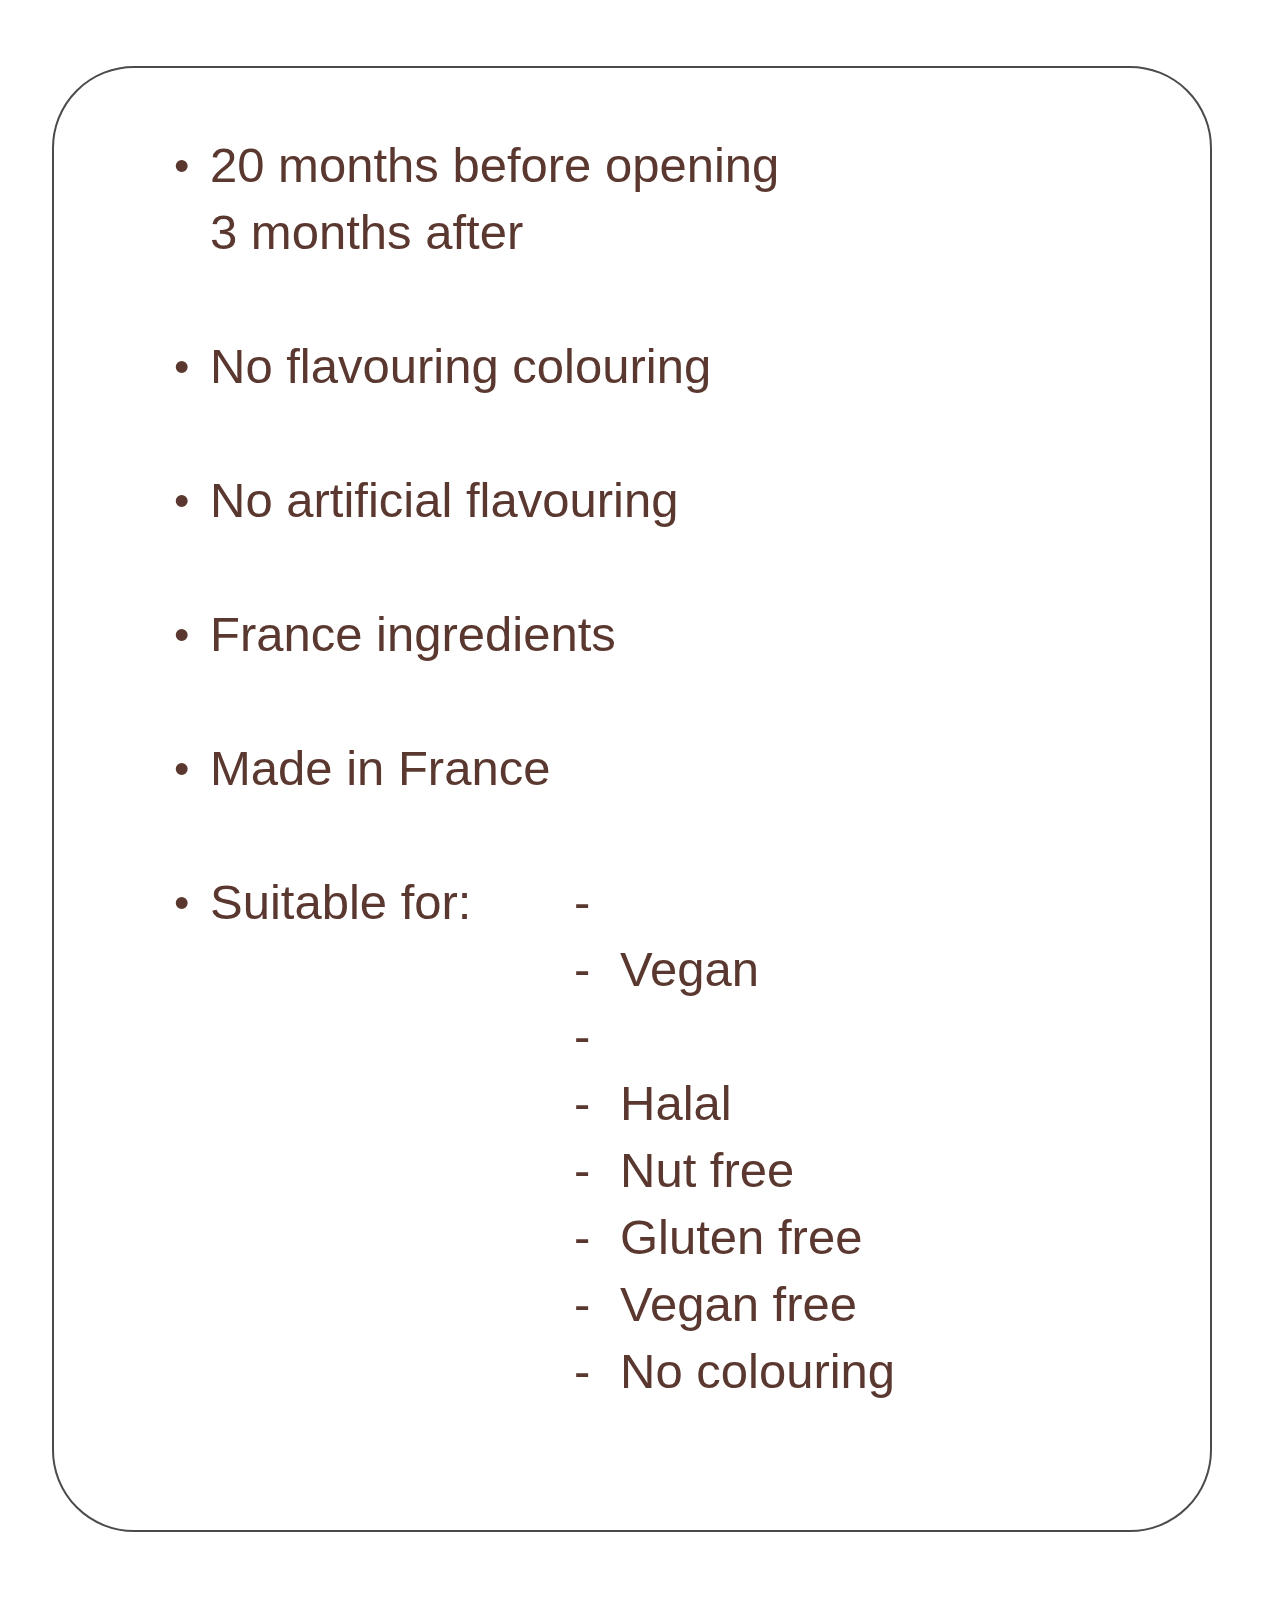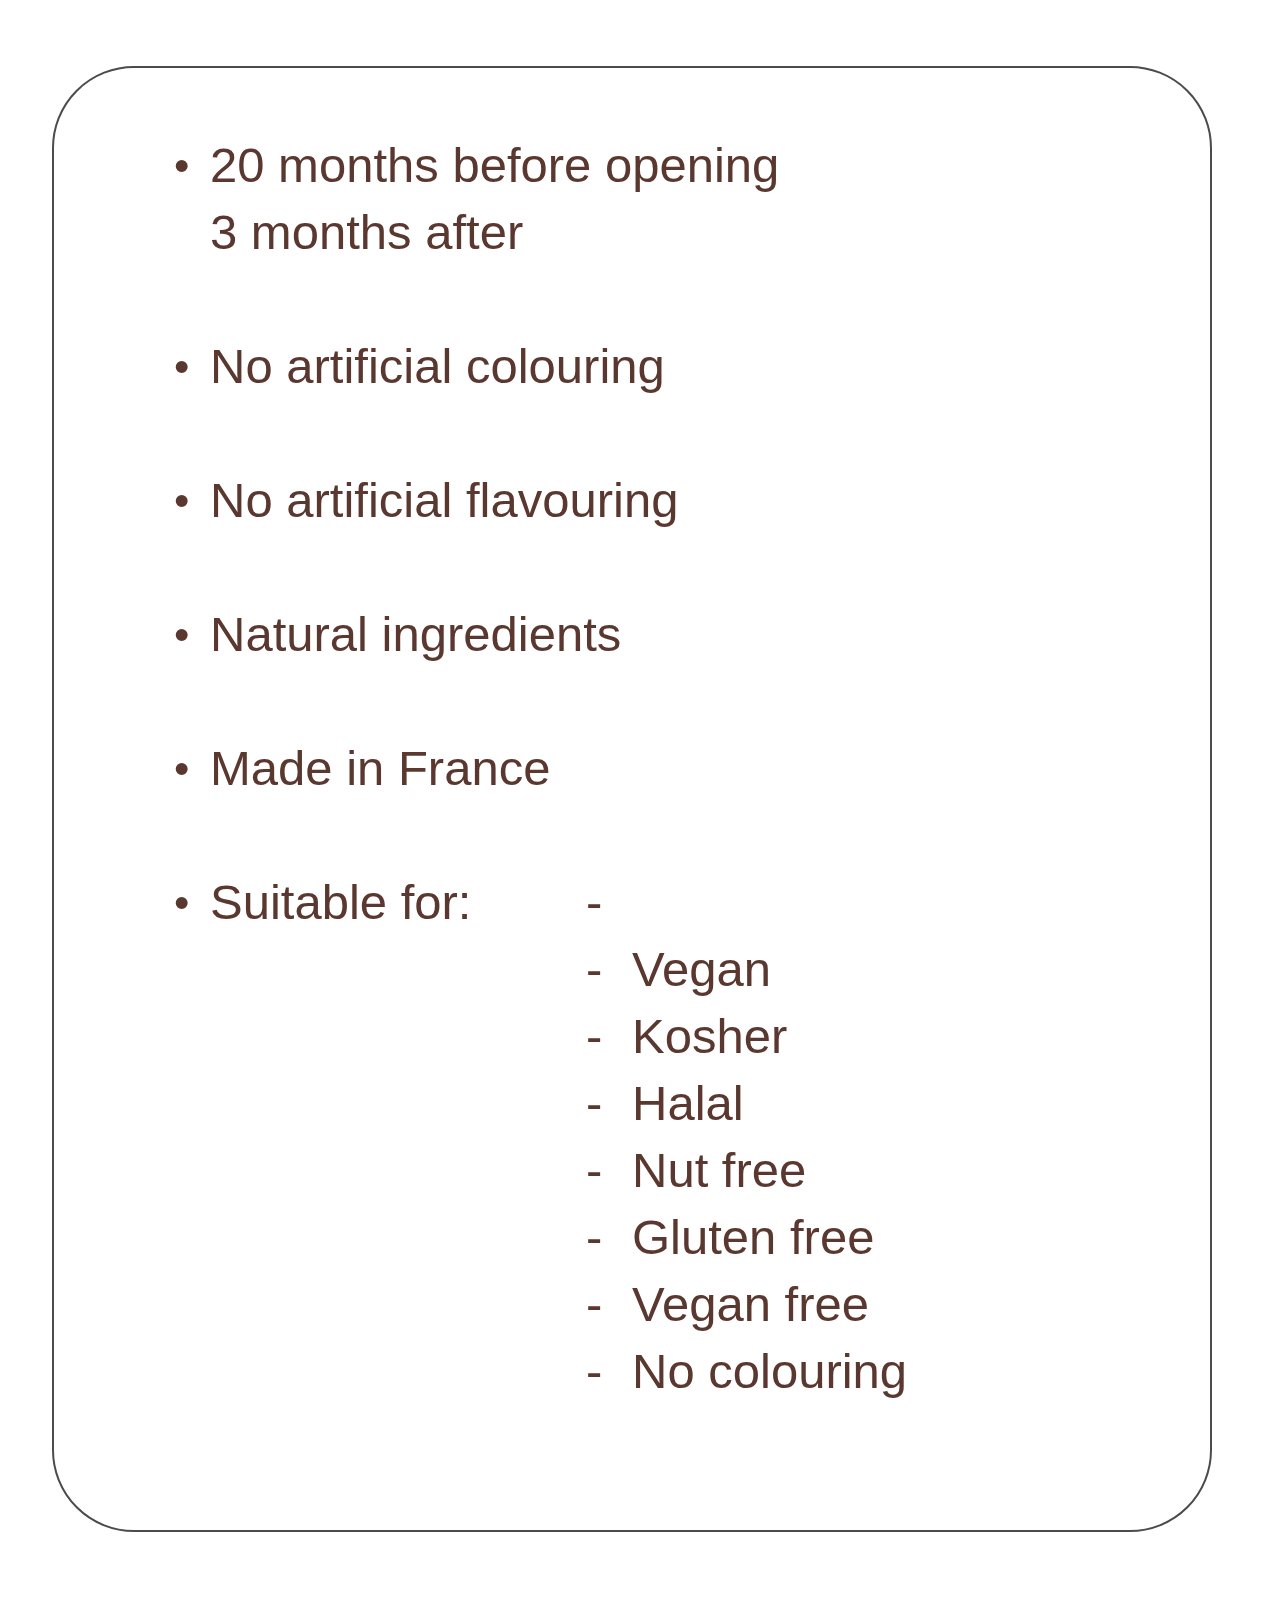--- a/index.html
+++ b/index.html
@@ -42,21 +42,20 @@
   .marker {
     position: absolute;
     left: -36px;
     top: 0;
     font-size: 44px;
     line-height: 67px;
   }
   .suitable-row {
     display: flex;
     align-items: flex-start;
-    gap: 12px;
   }
   .suitable-label {
     width: 364px;
     flex: 0 0 364px;
   }
   .diet-list { flex: 1; }
   .diet-item { display: flex; }
   .dash {
     width: 46px;
     flex: 0 0 46px;
@@ -69,31 +68,31 @@
   <div class="content">
 
     <div class="item">
       <span class="marker">•</span>
       <div>20 months before opening</div>
       <div>3 months after</div>
     </div>
 
     <div class="item">
       <span class="marker">•</span>
-      <div>No artificial colouring</div>
+      <div>No flavouring colouring</div>
     </div>
 
     <div class="item">
       <span class="marker">•</span>
       <div>No artificial flavouring</div>
     </div>
 
     <div class="item">
       <span class="marker">•</span>
-      <div>Natural ingredients</div>
+      <div>France ingredients</div>
     </div>
 
     <div class="item">
       <span class="marker">•</span>
       <div>Made in France</div>
     </div>
 
     <div class="item">
       <span class="marker">•</span>
       <div class="suitable-row">
@@ -101,21 +100,20 @@
         <div class="diet-list">
           <div class="diet-item">
             <span class="dash">-</span>
           </div>
           <div class="diet-item">
             <span class="dash">-</span>
             <span>Vegan</span>
           </div>
           <div class="diet-item">
             <span class="dash">-</span>
-            <span>Kosher</span>
           </div>
           <div class="diet-item">
             <span class="dash">-</span>
             <span>Halal</span>
           </div>
           <div class="diet-item">
             <span class="dash">-</span>
             <span>Nut free</span>
           </div>
           <div class="diet-item">

